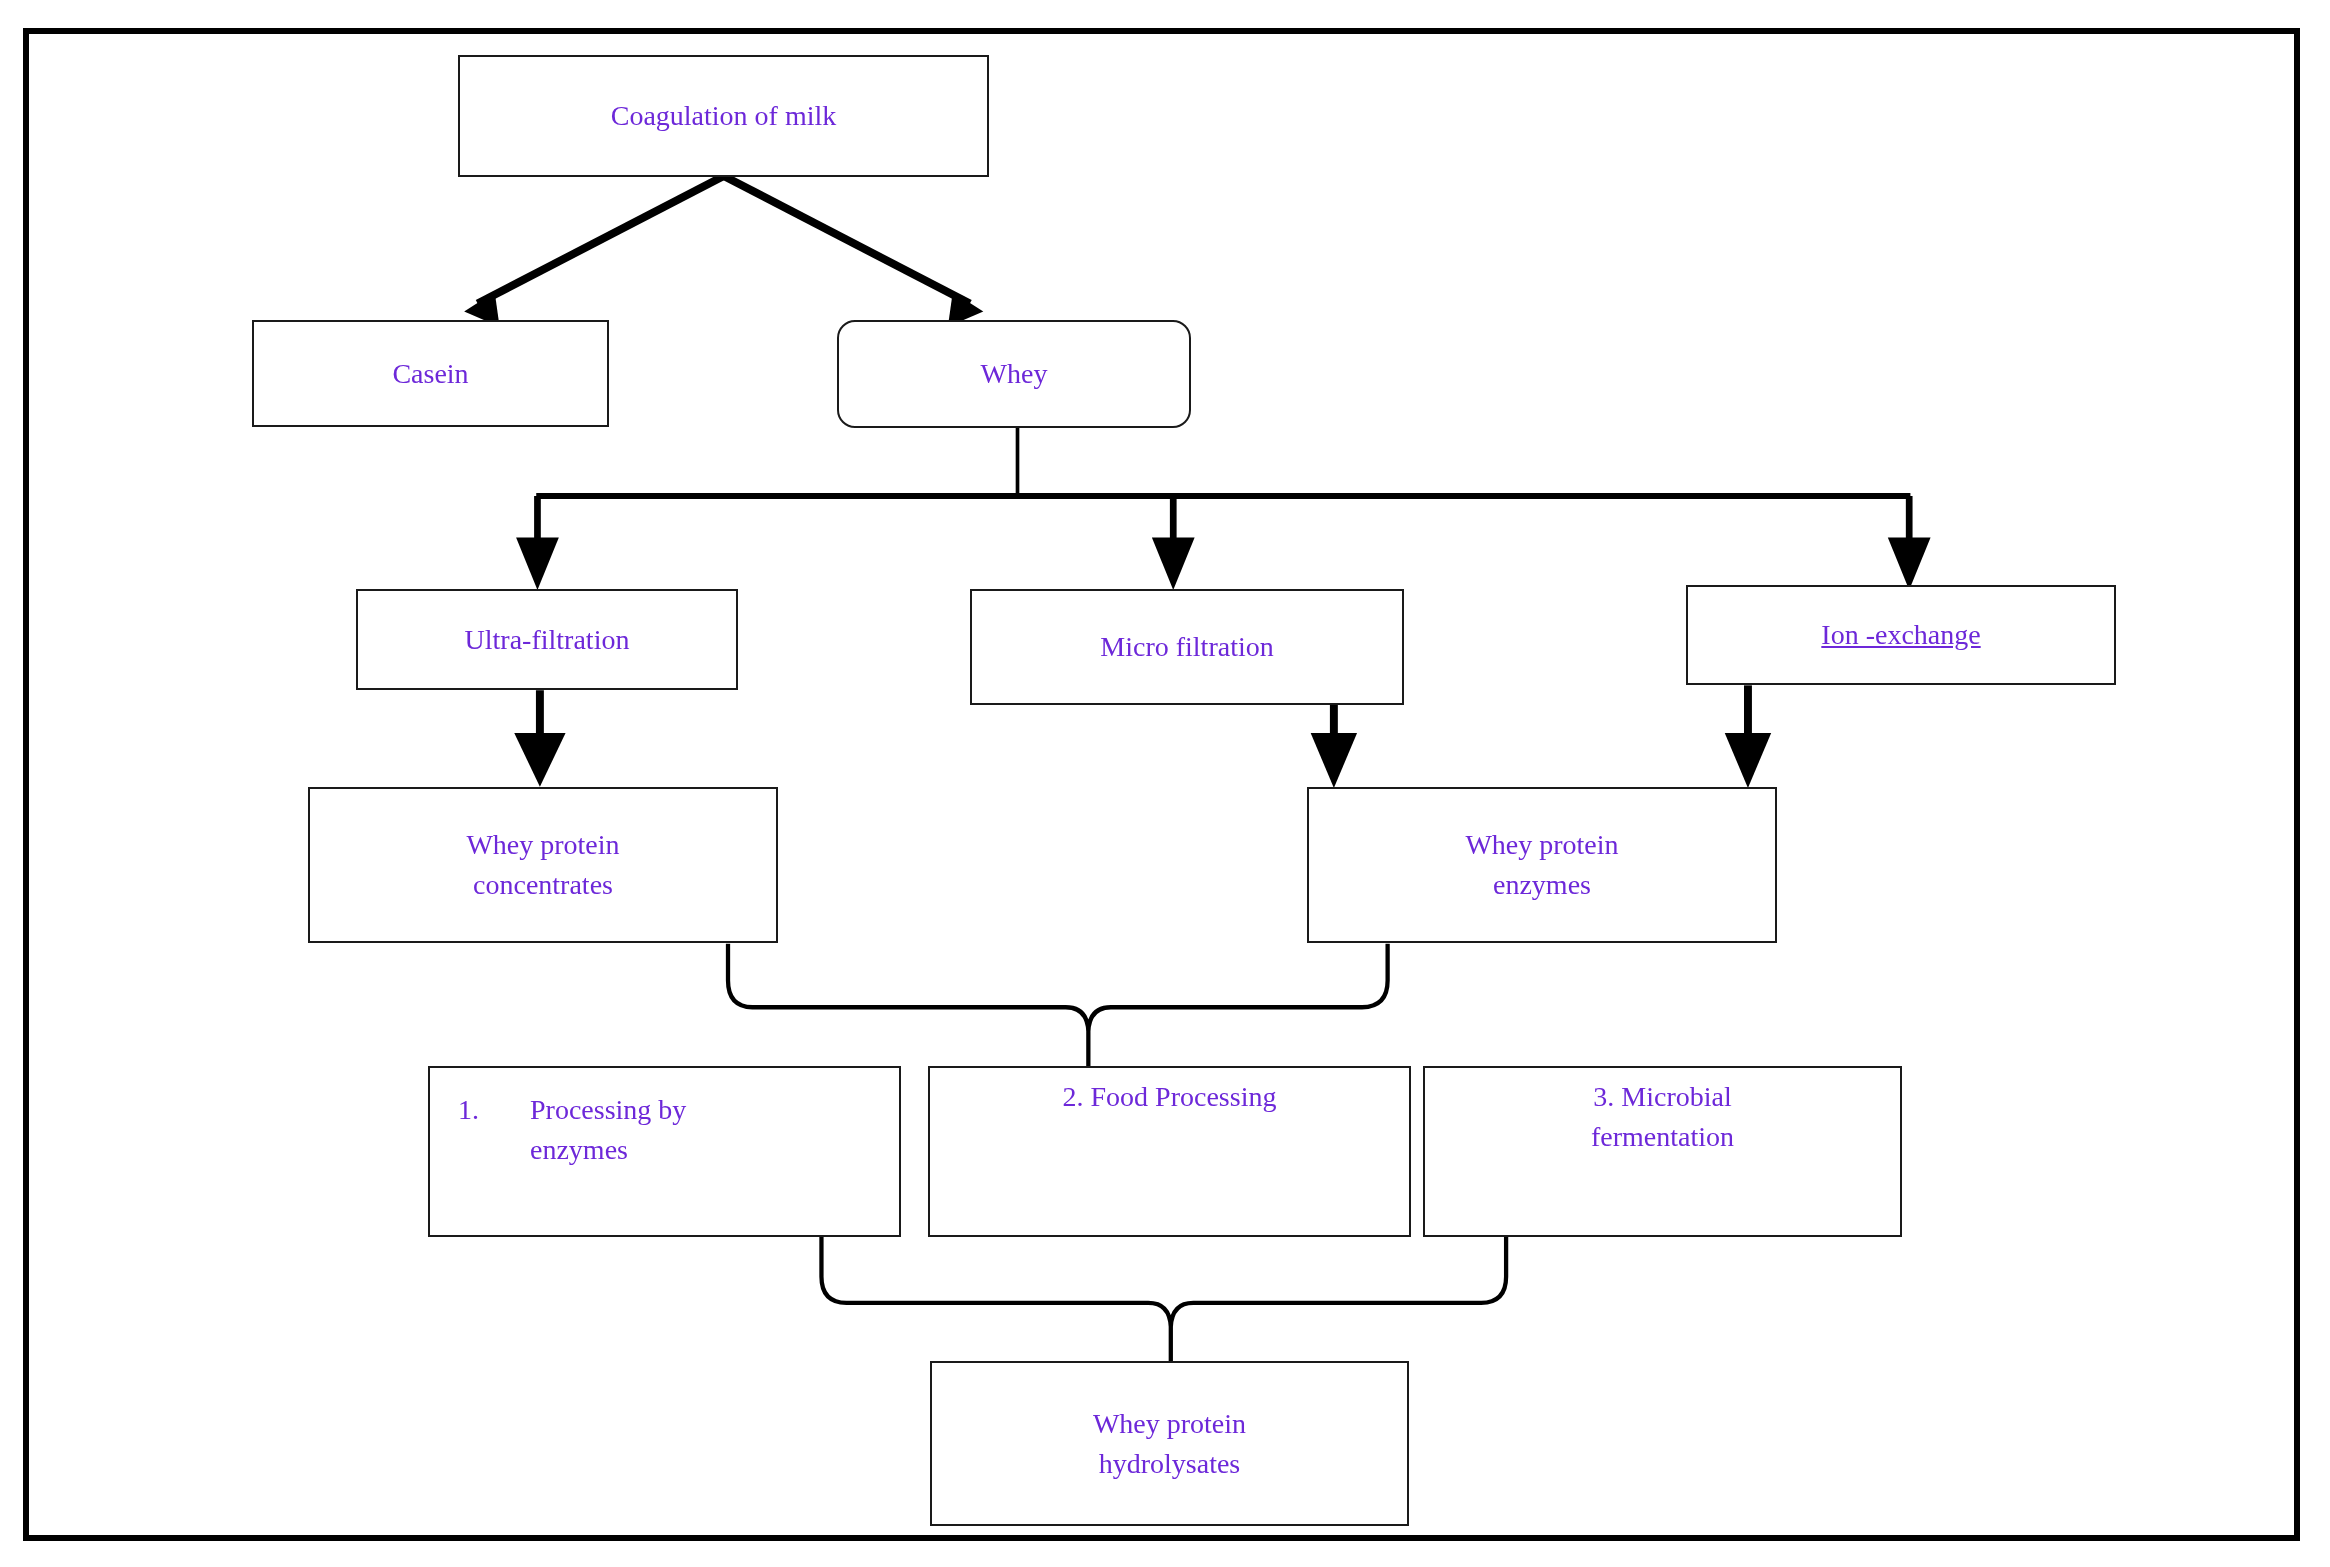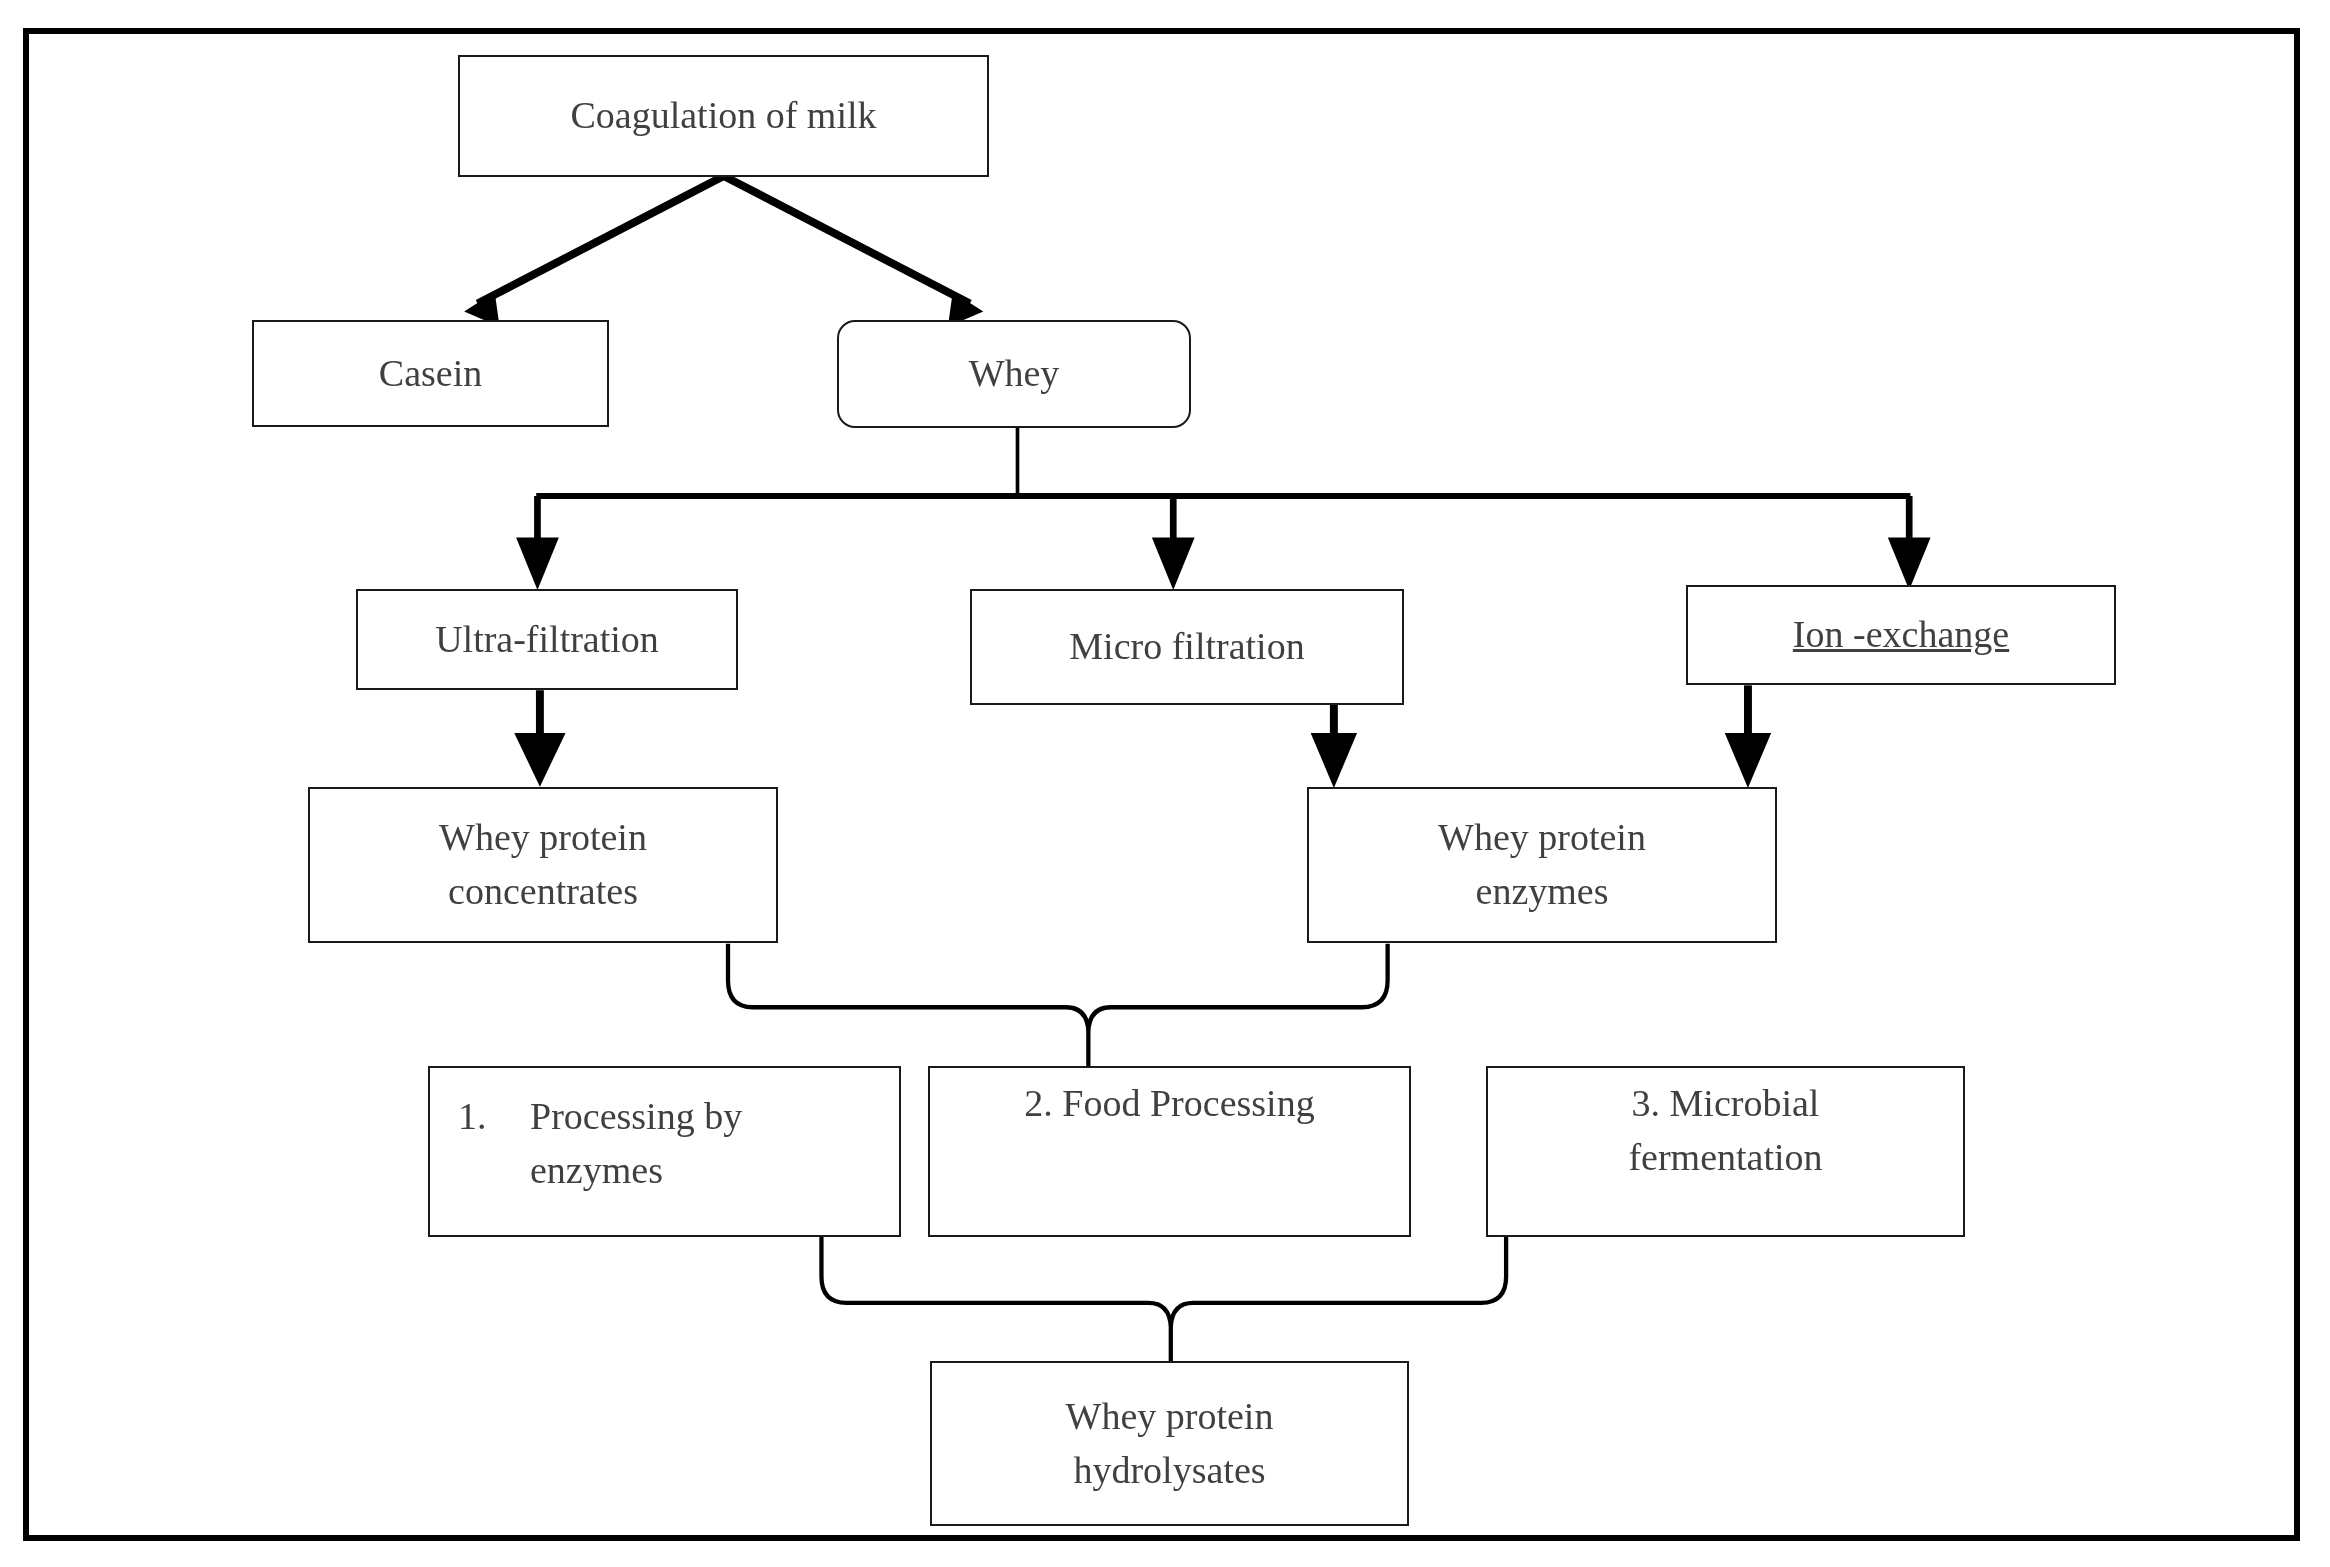--- a/index.html
+++ b/index.html
@@ -34,22 +34,22 @@
   }
   .node {
     position: absolute;
     box-sizing: border-box;
     border: 2.4px solid #1a1a1a;
     background: #ffffff;
     display: flex;
     align-items: center;
     justify-content: center;
     text-align: center;
-    color: #404040;
-    font-size: 38px;
+    color: #6d28d9;
+    font-size: 28px;
     line-height: 1.42;
     padding: 2.4px 6.1px;
   }
   .node.top-align {
     align-items: flex-start;
     padding-top: 9px;
   }
   .node .txt { display: block; white-space: pre-wrap; }
   .node.listed {
     justify-content: flex-start;
@@ -199,21 +199,21 @@
         <span class="txt">Processing by</span>
         <span class="txt">enzymes</span>
       </span>
     </div>
   </div>
 
   <div class="node top-align" style="left:928px; top:1066px; width:483px; height:171px;">
     <span class="txt">2. Food Processing</span>
   </div>
 
-  <div class="node top-align" style="left:1486px; top:1066px; width:479px; height:171px;">
+  <div class="node top-align" style="left:1423px; top:1066px; width:479px; height:171px;">
     <span>
       <span class="txt">3. Microbial</span>
       <span class="txt">fermentation</span>
     </span>
   </div>
 
   <div class="node" style="left:930px; top:1361px; width:479px; height:165px;">
     <span>
       <span class="txt">Whey protein</span>
       <span class="txt">hydrolysates</span>

